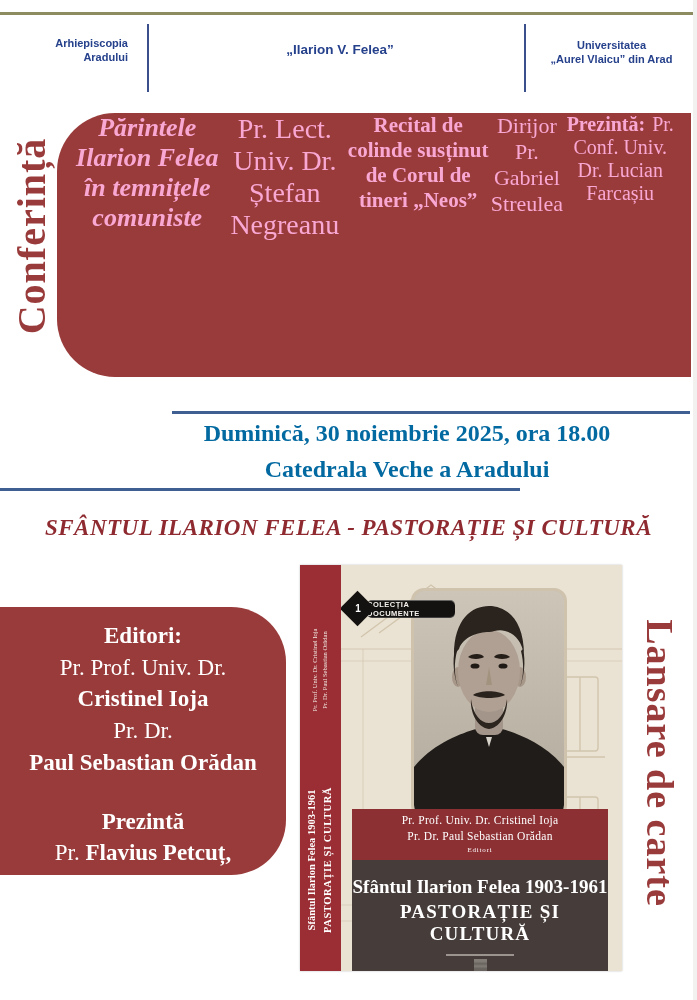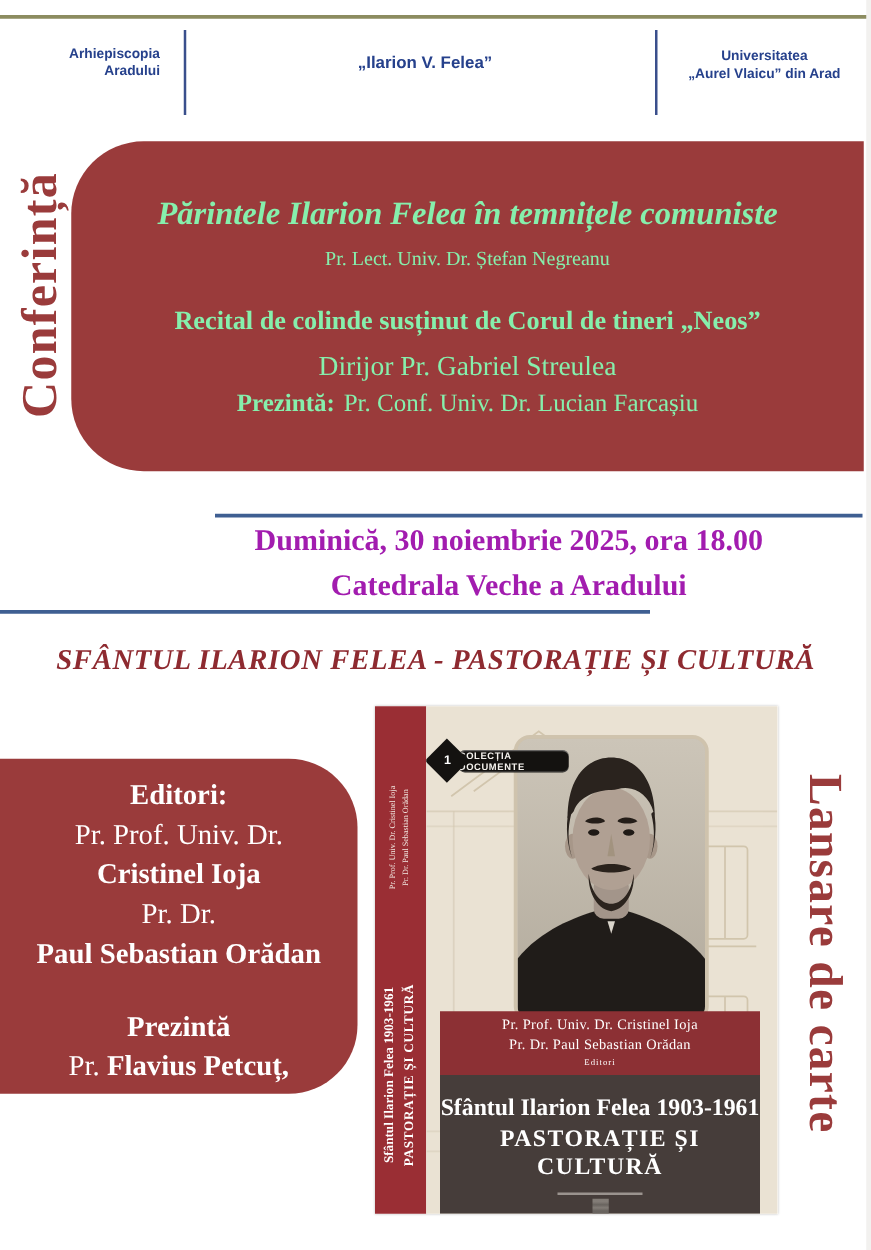--- a/index.html
+++ b/index.html
@@ -13,41 +13,41 @@
   
   .hdr{color:#26418c;font-family:"Liberation Sans",sans-serif;font-weight:bold;line-height:1.3;}
   .hdr-left{left:8px;top:36px;width:120px;text-align:right;font-size:11px;}
   .hdr-center{left:165px;top:40px;width:350px;text-align:center;font-size:13.5px;line-height:1.45;}
   .hdr-right{left:534px;top:38px;width:155px;text-align:center;font-size:11px;}
   .vline{width:2px;height:68px;top:24px;background:#3a4f8c;}
   .vline-l{left:147px;} .vline-r{left:524px;}
 
   
   .red-box{left:57px;top:113px;width:634px;height:264px;background:#9a3b3b;
-           border-radius:58px 0 0 58px;color:#86efac;text-align:center;
-           display:flex;flex-direction:column;justify-content:center;padding:0 14px;box-sizing:border-box;}
+           border-radius:58px 0 0 58px;color:#f9a8d4;text-align:center;
+           display:flex;flex-direction:row;justify-content:center;padding:0 14px;box-sizing:border-box;}
   .rb-title{font-size:26px;font-weight:bold;font-style:italic;margin-bottom:13px;}
-  .rb-speaker{font-size:16px;margin-bottom:27px;}
+  .rb-speaker{font-size:28px;margin-bottom:27px;}
   .rb-recital{font-size:21px;font-weight:bold;margin-bottom:11px;}
   .rb-conductor{font-size:22px;margin-bottom:6px;}
   .rb-presents{font-size:20px;}
   .rb-presents .lbl{font-weight:bold;margin-right:7px;}
 
   
   .rot-ccw{transform:translate(-50%,-50%) rotate(-90deg);transform-origin:center;white-space:nowrap;}
   .rot-cw{transform:translate(-50%,-50%) rotate(90deg);transform-origin:center;white-space:nowrap;}
   .side-label{color:#9a3b3b;font-weight:bold;letter-spacing:1px;}
   .side-conf{left:31px;top:236px;font-size:40px;}
   .side-lans{left:660px;top:763px;font-size:38px;}
 
   
   .hline{height:3px;background:#3f5f92;}
   .line-top{left:172px;top:411px;width:518px;}
   .line-bottom{left:0;top:488px;width:520px;}
-  .date-block{left:120px;top:420px;width:574px;text-align:center;color:#a21caf;font-weight:bold;}
+  .date-block{left:120px;top:420px;width:574px;text-align:center;color:#0369a1;font-weight:bold;}
   .date-dt{font-size:24px;margin-bottom:9px;}
   .date-loc{font-size:24px;}
 
   
   .section-title{left:0;top:515px;width:697px;text-align:center;color:#8e2a30;
                  font-size:23px;font-weight:bold;font-style:italic;letter-spacing:.5px;}
 
   
   .editors-box{left:0;top:607px;width:286px;height:268px;background:#9a3b3b;
                border-radius:0 55px 55px 0;color:#ffffff;text-align:center;

